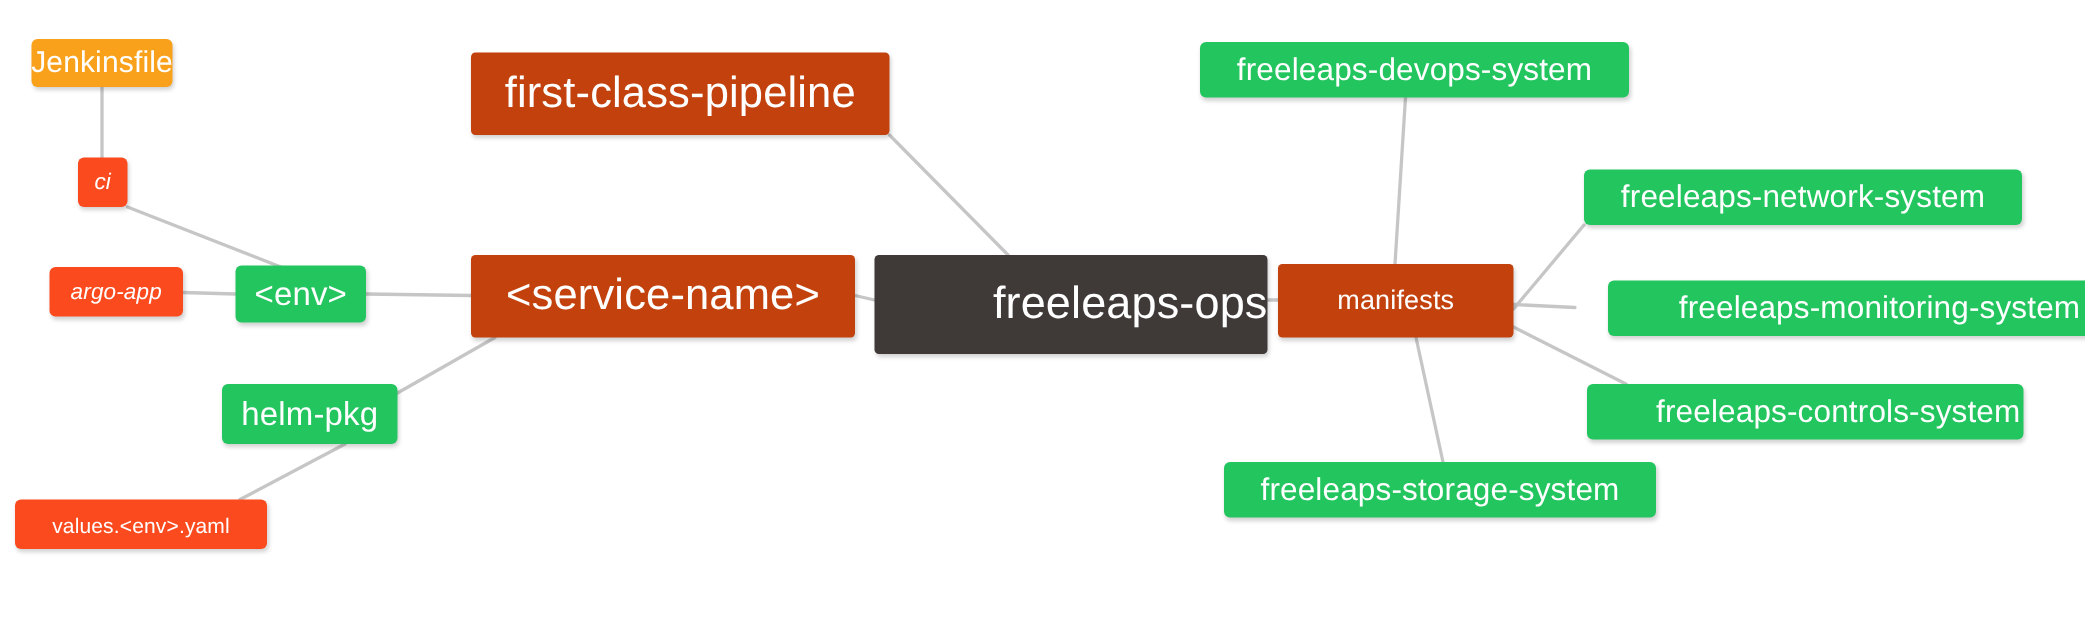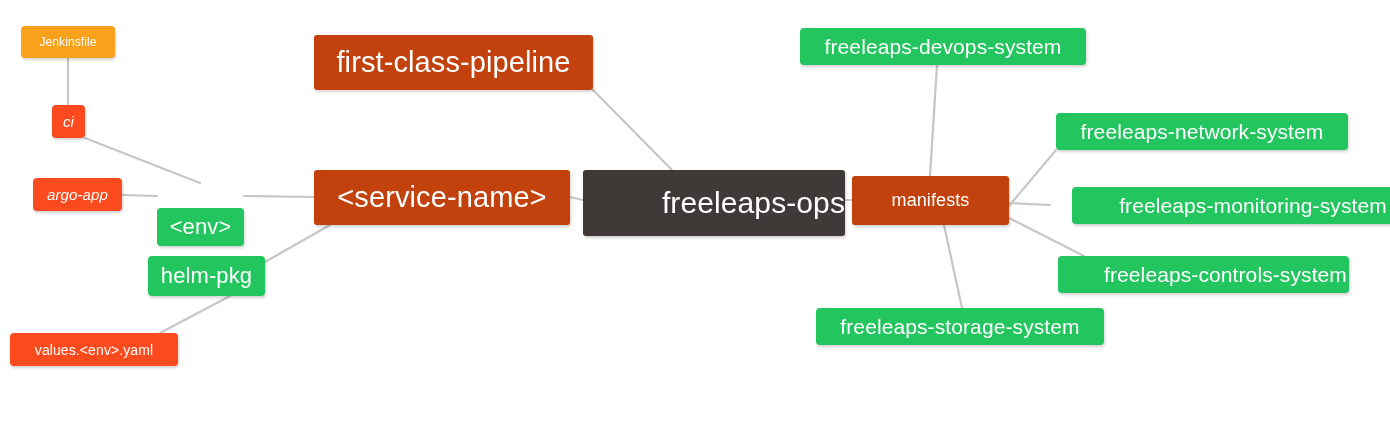--- a/index.html
+++ b/index.html
@@ -66,21 +66,21 @@
   }
   .node-green-sm { font-size: 22px; }
   .node-red {
     background: #fb4a1e;
     border-radius: 4px;
   }
   .node-red-sm { font-size: 15px; font-style: italic; }
   .node-red-xs { font-size: 14px; }
   .node-orange {
     background: #faa11b;
-    font-size: 12px;
+    font-size: 20px;
     border-radius: 4px;
   }
 </style>
 </head>
 <body>
 
 <div id="mindmap-canvas">
 
   <svg id="edge-layer" viewBox="0 0 1390 421" xmlns="http://www.w3.org/2000/svg">
       <path d="M 593,90 L 672,170" class="edge-line" stroke="#c6c6c6"></path>
@@ -105,21 +105,21 @@
       </div>
       <div class="node node-blue node-blue-lg" style="left: 314px; top: 35px; width: 279px; height: 55px;">
         <span>first-class-pipeline</span>
       </div>
       <div class="node node-blue node-blue-lg" style="left: 314px; top: 170px; width: 256px; height: 55px;">
         <span>&lt;service-name&gt;</span>
       </div>
       <div class="node node-blue node-blue-md" style="left: 852px; top: 176px; width: 157px; height: 49px;">
         <span>manifests</span>
       </div>
-      <div class="node node-green node-green-sm" style="left: 157px; top: 177px; width: 87px; height: 38px; margin-top: 31px;">
+      <div class="node node-green node-green-sm" style="left: 157px; top: 177px; width: 87px; height: 38px;">
         <span>&lt;env&gt;</span>
       </div>
       <div class="node node-green node-green-sm" style="left: 148px; top: 256px; width: 117px; height: 40px;">
         <span>helm-pkg</span>
       </div>
       <div class="node node-green " style="left: 800px; top: 28px; width: 286px; height: 37px;">
         <span>freeleaps-devops-system</span>
       </div>
       <div class="node node-green " style="left: 1056px; top: 113px; width: 292px; height: 37px;">
         <span>freeleaps-network-system</span>

